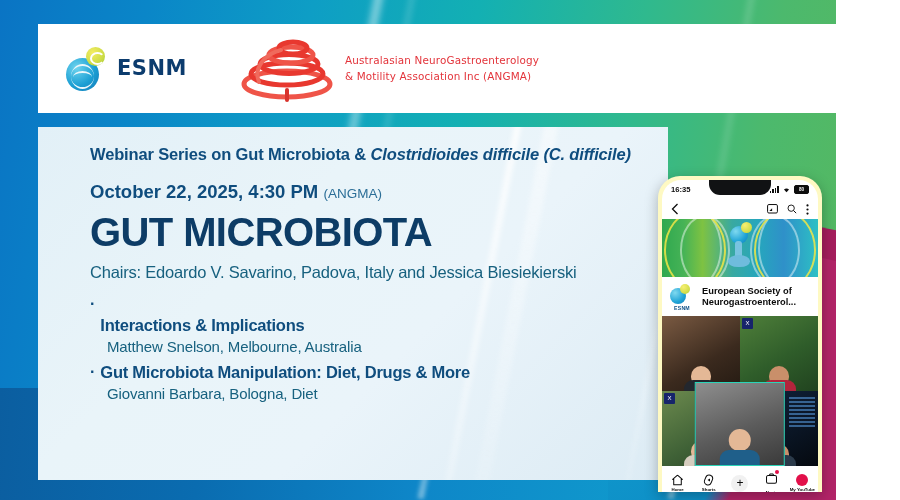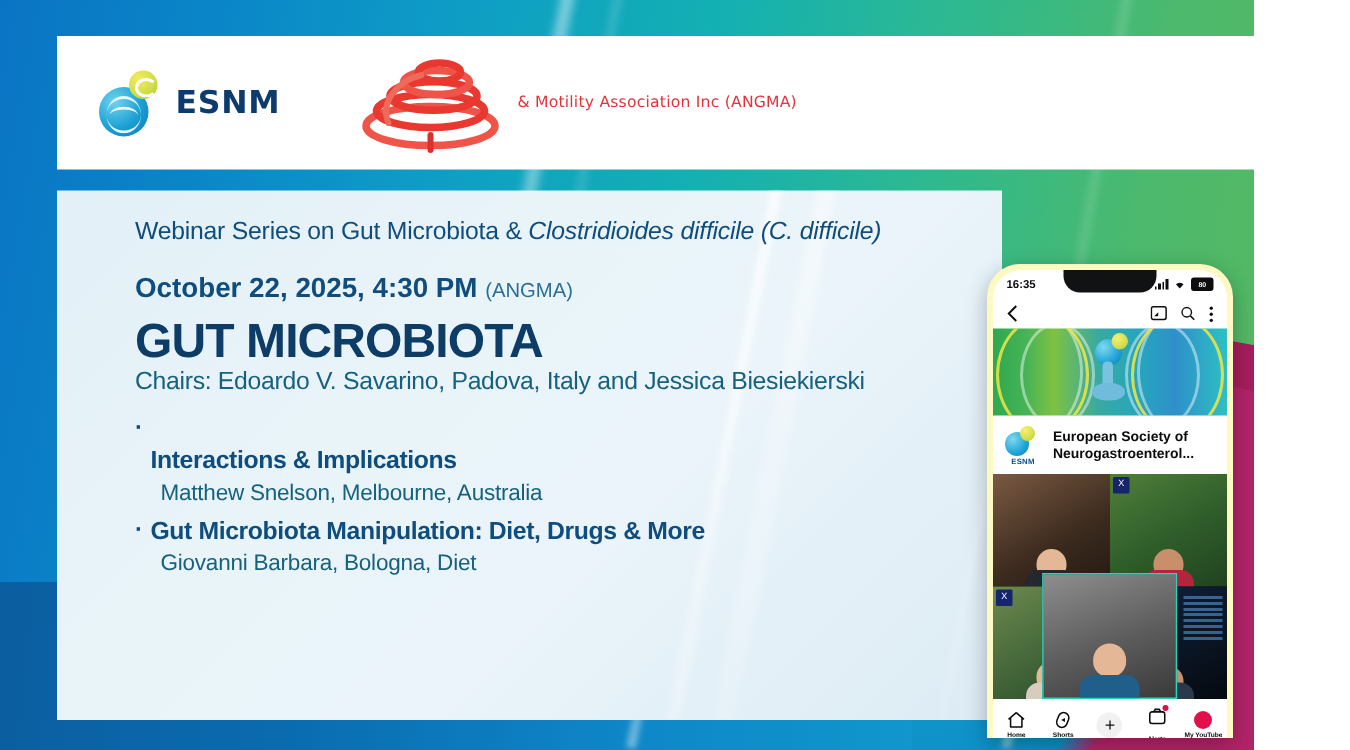--- a/index.html
+++ b/index.html
@@ -113,34 +113,34 @@
   .panel-sheen{
     position:absolute;top:-30px;left:440px;width:7px;height:430px;
     background:linear-gradient(to bottom,rgba(255,255,255,.85),rgba(255,255,255,.15));
     transform:rotate(11deg);filter:blur(2px);
   }
   .panel-sheen.b{left:470px;width:14px;opacity:.55;}
   .panel-sheen.c{left:620px;width:5px;opacity:.5;}
   .panel-inner{position:relative;padding:18px 0 0 52px;}
 
   .kicker{
-    font-size:16.5px;font-weight:normal;color:#0f4d7e;letter-spacing:-.15px;
+    font-size:16.5px;font-weight:bold;color:#0f4d7e;letter-spacing:-.15px;
     white-space:nowrap;
   }
   .kicker i{font-style:italic;}
   .dateline{
     margin-top:17px;font-size:18.5px;font-weight:bold;color:#0f4d7e;
   }
   .dateline .tz{font-size:13.5px;font-weight:normal;color:#2b6e97;}
   .bigtitle{
-    margin-top:8px;font-size:32px;font-weight:bold;color:#0d3c66;
+    margin-top:8px;font-size:40px;font-weight:bold;color:#0d3c66;
     letter-spacing:-.6px;line-height:1.05;
   }
   .chairs{
-    font-size:16.5px;color:#17617f;letter-spacing:-.2px;
+    margin-top:10px;font-size:16.5px;color:#17617f;letter-spacing:-.2px;
     white-space:nowrap;
   }
   .talks{margin-top:12px;}
   .talk{margin-bottom:7px;}
   .talk-row{display:flex;align-items:flex-start;}
   .bullet{
     color:#0f4d7e;font-size:16px;font-weight:bold;line-height:1.28;
     margin-right:5px;flex:none;
   }
   .talk-title{
@@ -327,20 +327,21 @@
           <ellipse cx="48" cy="50" rx="43" ry="13" stroke="#ef5448"></ellipse>
           <ellipse cx="48" cy="40" rx="36" ry="11" stroke="#e8382f"></ellipse>
           <ellipse cx="50" cy="30" rx="29" ry="9.5" stroke="#e8382f"></ellipse>
           <ellipse cx="52" cy="21" rx="22" ry="8" stroke="#ef5448"></ellipse>
           <ellipse cx="54" cy="14" rx="14" ry="6" stroke="#e8382f"></ellipse>
           <path d="M20 48 C14 34 26 20 42 16" stroke="#f06a5c" stroke-width="4"></path>
           <path d="M48 56 L48 66" stroke="#d8322c" stroke-width="4"></path>
         </g>
       </svg>
       <div class="angma-text">
+        <div class="angma-line">Australasian NeuroGastroenterology</div>
         <div class="angma-line">&amp; Motility Association Inc  (ANGMA)</div>
       </div>
     </div>
   </div>
 
   <div class="panel">
     <div class="panel-sheen"></div>
     <div class="panel-sheen b"></div>
     <div class="panel-sheen c"></div>
 

